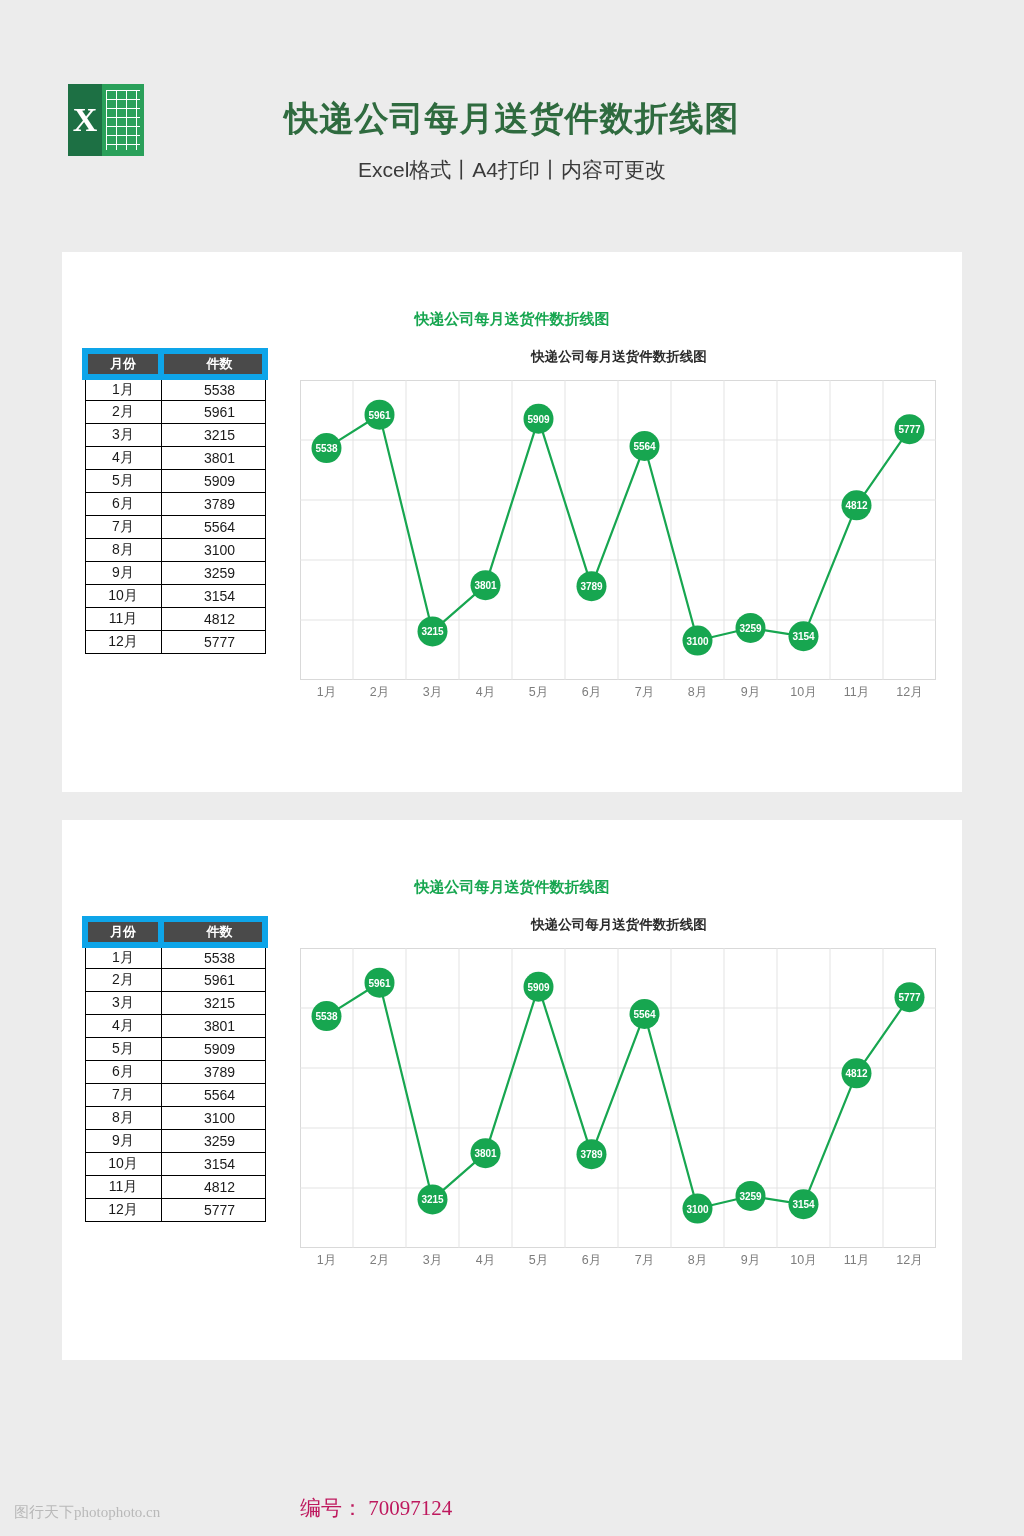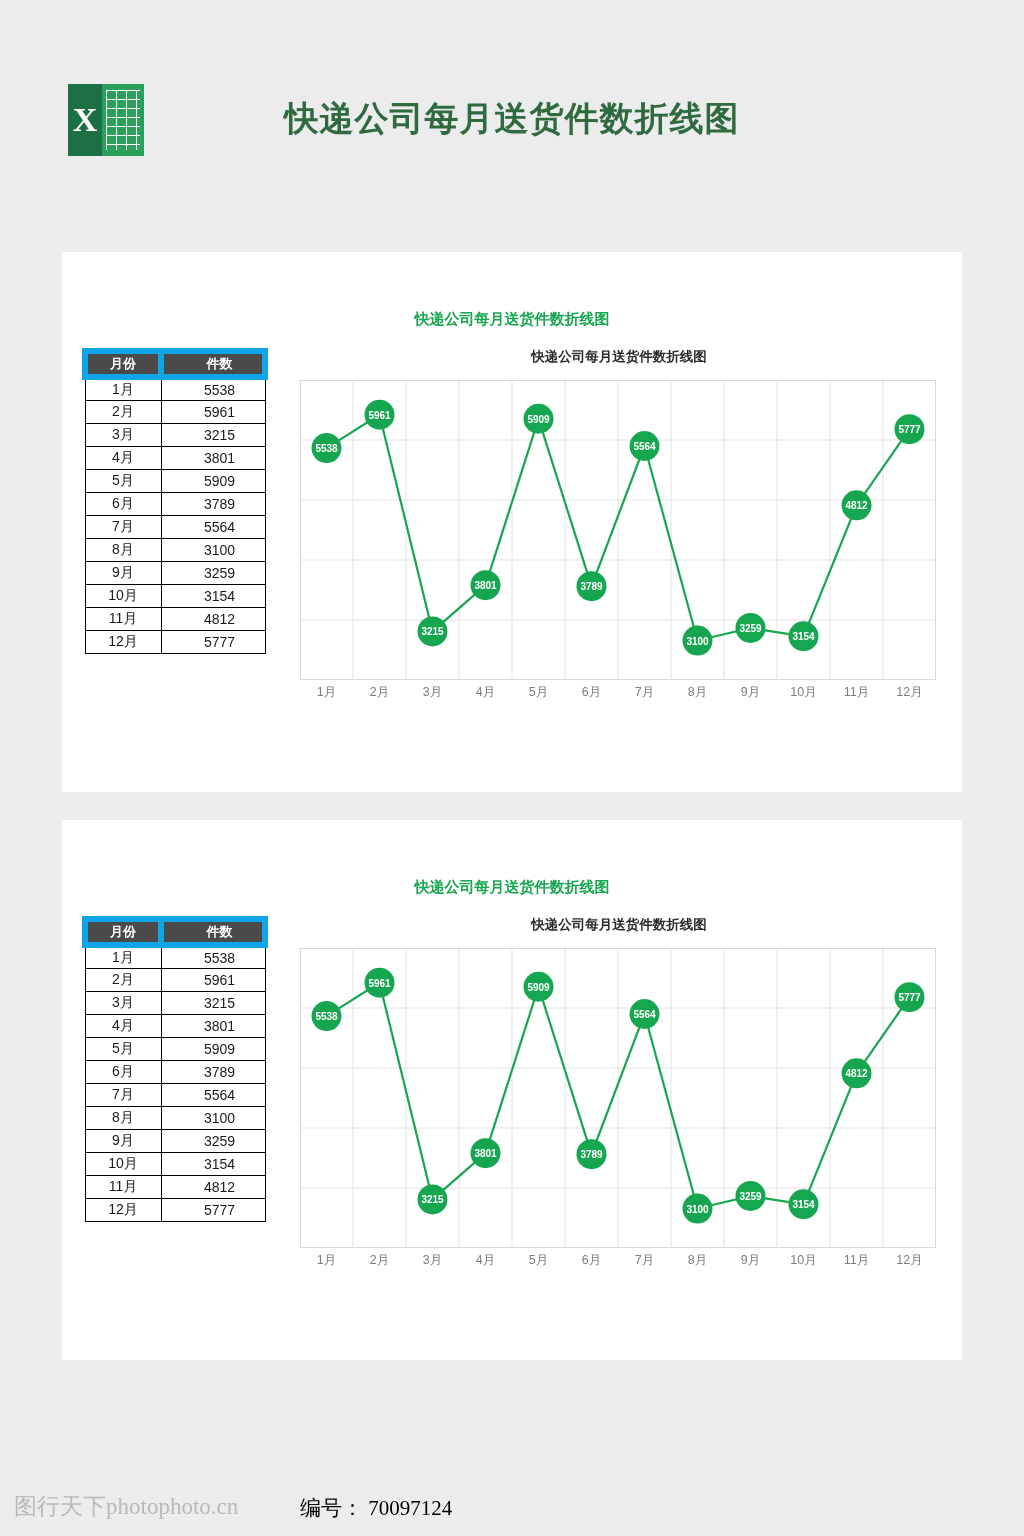--- a/index.html
+++ b/index.html
@@ -164,46 +164,47 @@
   .footer {
     position: absolute;
     left: 0; bottom: 0;
     width: 100%;
     height: 60px;
   }
   .footer-text {
     position: absolute;
     left: 14px;
     bottom: 14px;
-    font-size: 23px;
+    font-size: 15px;
     color: #b9b9b9;
     font-family: "Liberation Serif", serif;
     white-space: nowrap;
   }
   .footer-id {
     position: absolute;
     left: 300px;
     bottom: 14px;
     font-size: 21px;
-    color: #000000;
+    color: #be185d;
     font-family: "Liberation Serif", serif;
     white-space: nowrap;
   }
 </style>
 </head>
 <body>
 
 <div class="header">
   <div class="excel-logo">
     <div class="left">X</div>
     <div class="right">
         <div class="grid"></div>
       </div>
   </div>
   <div class="title-main">快递公司每月送货件数折线图</div>
+  <div class="title-sub">Excel格式丨A4打印丨内容可更改</div>
 </div>
 
 <div class="card" id="card-1">
   <div class="card-title">快递公司每月送货件数折线图</div>
 
   <table class="data-table" id="table-1">
     <thead>
       <tr>
         <th class="col-month">月份</th>
         <th class="col-count">件数</th>

